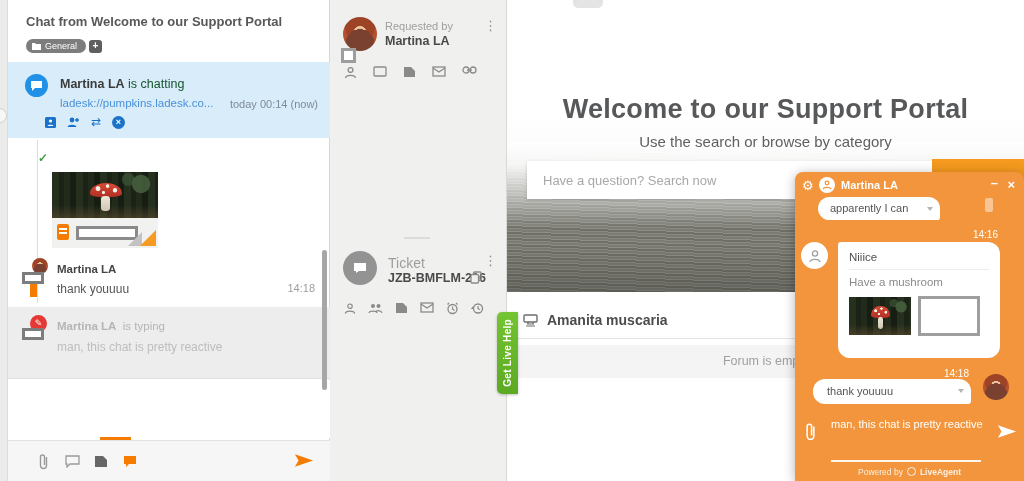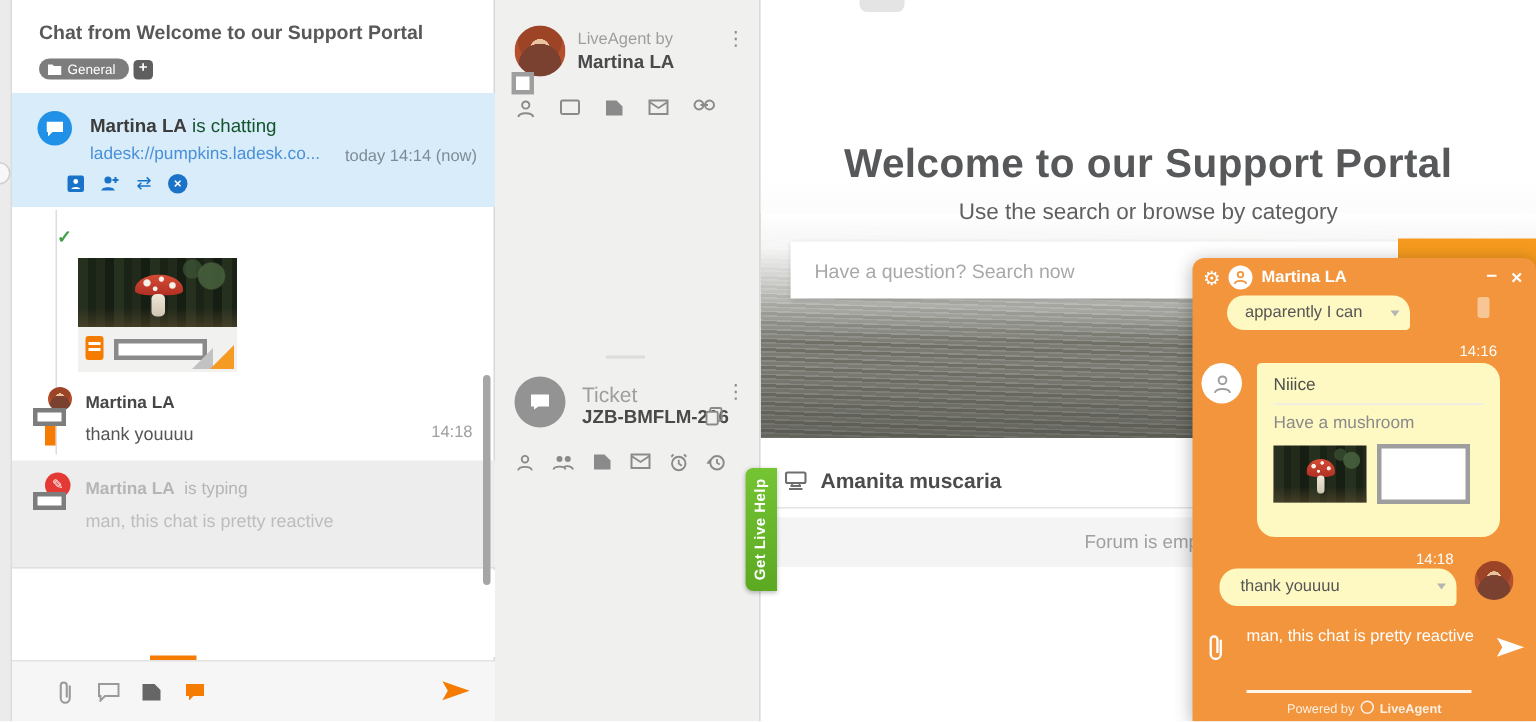--- a/index.html
+++ b/index.html
@@ -122,21 +122,21 @@
   .live-help { left:497px; top:312px; width:21px; height:82px; background:linear-gradient(#74c433,#5ca922); border-radius:5px 0 0 5px; z-index:6; box-shadow:0 1px 3px rgba(0,0,0,.25); display:flex; align-items:center; justify-content:center; }
   .live-help span { writing-mode:vertical-rl; transform:rotate(180deg); color:#fff; font-size:10px; font-weight:bold; letter-spacing:.3px; }
 
   
   .widget { left:795px; top:172px; width:229px; height:309px; background:#f2953c; border-radius:8px 8px 0 0; z-index:10; box-shadow:0 2px 12px rgba(0,0,0,.3); color:#fff; }
   .wh-gear { left:7px; top:6px; font-size:13px; color:#fff; }
   .wh-avatar { left:24px; top:5px; width:16px; height:16px; border-radius:50%; background:#fff; display:flex; align-items:center; justify-content:center; }
   .wh-name { left:46px; top:7px; font-size:11px; font-weight:bold; }
   .wh-min { right:26px; top:3px; font-size:13px; font-weight:bold; }
   .wh-close { right:9px; top:5px; font-size:13px; font-weight:bold; }
-  .bubble { background:#fef9c3; color:#555; position:absolute; }
+  .bubble { background:#ffffff; color:#555; position:absolute; }
   .wb1 { left:23px; top:25px; width:122px; height:23px; border-radius:12px 12px 3px 12px; font-size:11px; line-height:23px; padding:0 12px; }
   .caret { position:absolute; right:7px; top:10px; width:0; height:0; border-left:3.5px solid transparent; border-right:3.5px solid transparent; border-top:4px solid #b5b5b5; }
   .w-scroll { left:190px; top:26px; width:8px; height:14px; background:rgba(255,255,255,.45); border-radius:2px; }
   .w-time1 { right:26px; top:57px; font-size:10px; }
   .wa-avatar { left:6px; top:70px; width:27px; height:27px; border-radius:50%; background:#fff; display:flex; align-items:center; justify-content:center; }
   .wb2 { left:43px; top:70px; width:162px; height:116px; border-radius:3px 12px 12px 12px; padding:9px 11px; }
   .wb2 .l1 { font-size:11.5px; color:#4f4f4f; }
   .wb2 .dv { height:1px; background:#ececec; margin:6px 0; }
   .wb2 .l2 { font-size:11.5px; color:#8a8a8a; }
   .thumbs { display:flex; gap:7px; margin-top:9px; }
@@ -174,21 +174,21 @@
     <div class="abs tag-add">+</div>
 
     <div class="abs active-item">
       <div class="abs blue-avatar">
         <svg width="11" height="10" viewBox="0 0 11 10">
             <path d="M0 0h11v7H4L1 10V7H0z" fill="#fff"></path>
           </svg>
       </div>
       <div class="abs ai-name"><b>Martina LA</b> <span class="ai-status">is chatting</span></div>
       <div class="abs ai-link">ladesk://pumpkins.ladesk.co...</div>
-      <div class="abs ai-time">today 14:14 (now)</div>
+      <div class="abs ai-time">today 00:14 (now)</div>
       <div class="abs ai-actions">
         <span class="ic">
           <svg width="13" height="13" viewBox="0 0 13 13">
               <rect x="1" y="1" width="11" height="11" rx="1.5" fill="#1a73c9"></rect>
               <circle cx="6.5" cy="5" r="1.6" fill="#fff"></circle>
               <path d="M3.5 10c.4-1.8 5.6-1.8 6 0z" fill="#fff"></path>
             </svg>
         </span>
         <span class="ic">
           <svg width="14" height="12" viewBox="0 0 14 12">
@@ -261,21 +261,21 @@
             <polygon points="1,1 21,8 1,15 5,8" fill="#f57c00"></polygon>
           </svg>
       </span>
     </div>
     <div class="abs lp-scroll"></div>
   </section>
 
   <section class="abs mid">
     <div class="abs req-avatar woman"></div>
     <div class="abs req-badge"></div>
-    <div class="abs req-label">LiveAgent by</div>
+    <div class="abs req-label">Requested by</div>
     <div class="abs req-name">Martina LA</div>
     <div class="abs dots" style="left:154px; top:18px;">⋮</div>
 
     <div class="abs icon-row row1">
       <span>
         <svg width="13" height="13" viewBox="0 0 13 13">
             <circle cx="6.5" cy="4" r="2.4" fill="none" stroke="#8a8a8a" stroke-width="1.3"></circle>
             <path d="M1.5 12c.6-3.4 9.4-3.4 10 0" fill="none" stroke="#8a8a8a" stroke-width="1.3"></path>
           </svg>
       </span>

